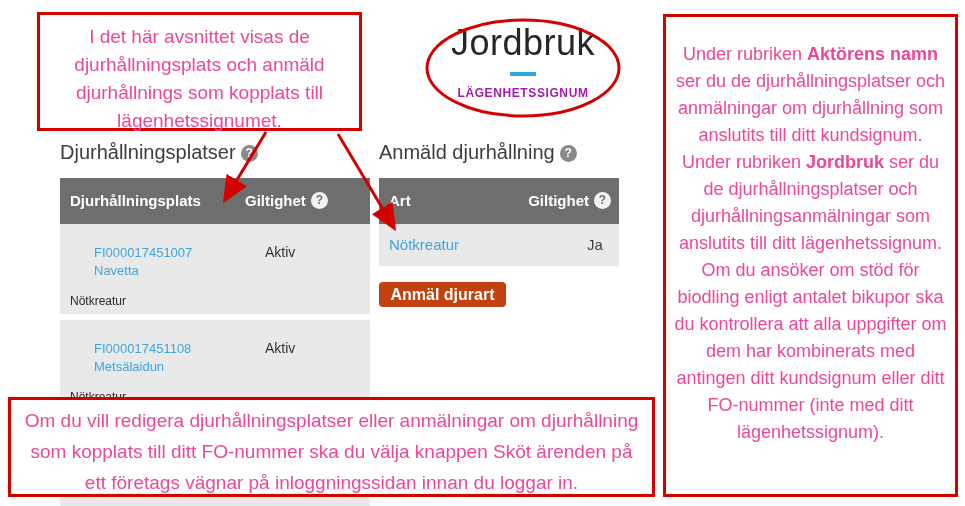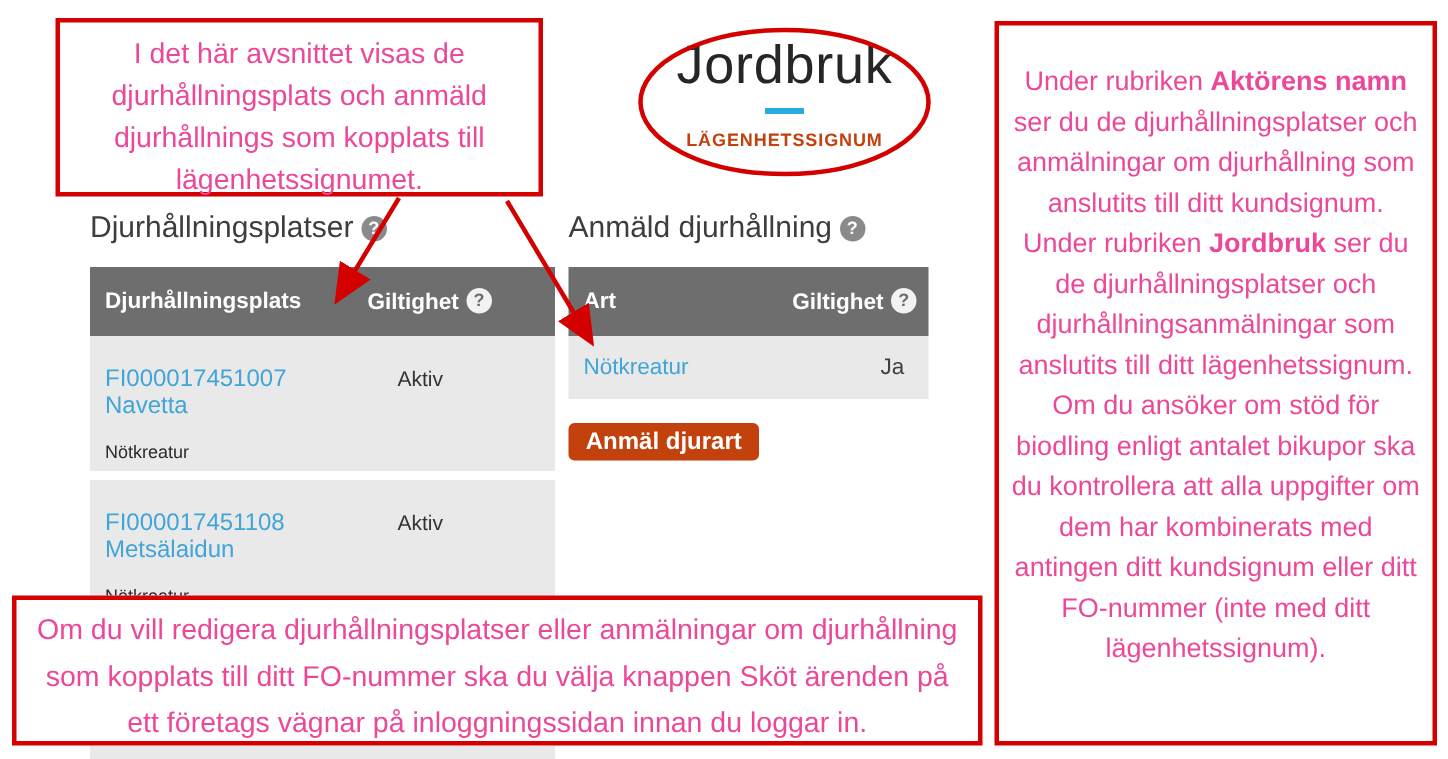--- a/index.html
+++ b/index.html
@@ -7,21 +7,21 @@
   body { font-family:"Liberation Sans", sans-serif; }
   .stage {
     position:relative; width:965px; height:506px; background:#fff;
     overflow:hidden; margin:0 auto;
   }
 
   
   .app-header { position:absolute; left:428px; top:22px; width:190px; text-align:center; }
   .app-title { font-size:36px; font-weight:300; color:#262626; letter-spacing:0.5px; }
   .title-dash { width:26px; height:4px; background:#29abe2; margin:8px auto 10px auto; }
-  .app-subtitle { font-size:12px; font-weight:bold; color:#c2410c; letter-spacing:0.6px; }
+  .app-subtitle { font-size:12px; font-weight:bold; color:#a21caf; letter-spacing:0.6px; }
 
   
   .section-heading { position:absolute; font-size:20px; color:#3d3d3d; }
   .sh-left  { left:60px;  top:141px; }
   .sh-mid   { left:379px; top:141px; }
   .help-icon {
     display:inline-block; width:17px; height:17px; border-radius:50%;
     background:#8a8a8a; color:#fff; font-size:12px; font-weight:bold;
     text-align:center; line-height:17px; vertical-align:2px; margin-left:5px;
   }
@@ -30,21 +30,21 @@
   
   .lt { position:absolute; left:60px; top:178px; width:310px; height:328px; }
   .lt-header {
     position:relative; height:46px; background:#6e6e6e; color:#fff;
     font-weight:bold; font-size:15px;
   }
   .lt-header .col1 { position:absolute; left:10px; top:14px; }
   .lt-header .col2 { position:absolute; left:185px; top:14px; }
   .lt-body { background:#e9e9e9; height:282px; position:relative; }
   .lt-row { position:relative; padding:20px 10px 6px 10px; min-height:82px; }
-  .lt-link { display:block; color:#41a5d8; font-size:16px; line-height:18px; text-decoration:none; cursor:pointer; }
+  .lt-link { display:block; color:#41a5d8; font-size:13px; line-height:18px; text-decoration:none; cursor:pointer;margin-left:24px; }
   .lt-validity { position:absolute; left:205px; top:20px; font-size:14px; color:#333; }
   .lt-species { margin-top:14px; font-size:12px; color:#2a2a2a; }
   .row-sep { height:6px; background:#fff; }
 
   
   .mt { position:absolute; left:379px; top:178px; width:240px; }
   .mt-header {
     position:relative; height:46px; background:#6e6e6e; color:#fff;
     font-weight:bold; font-size:15px;
   }

